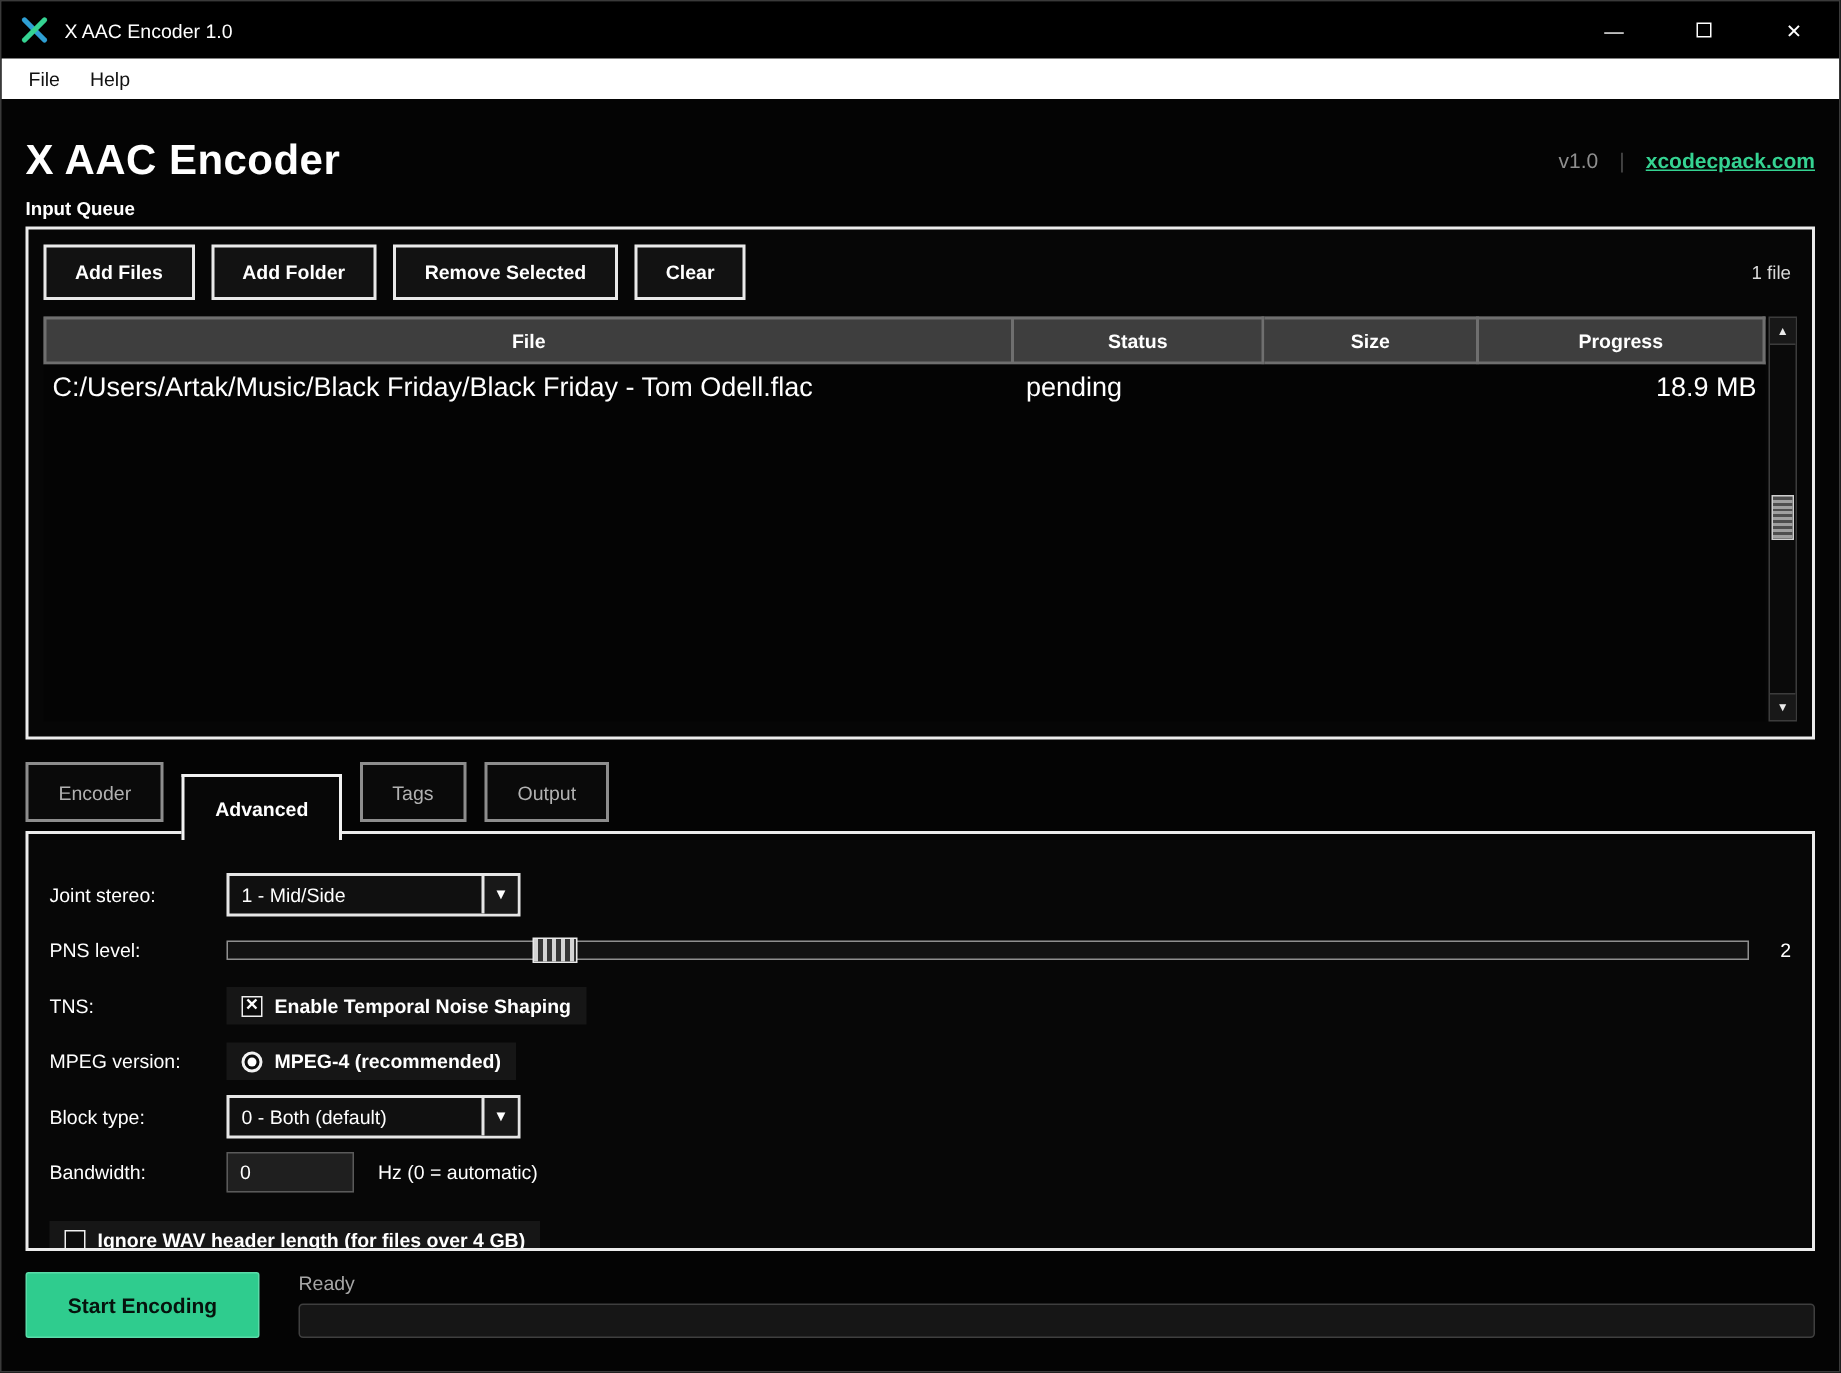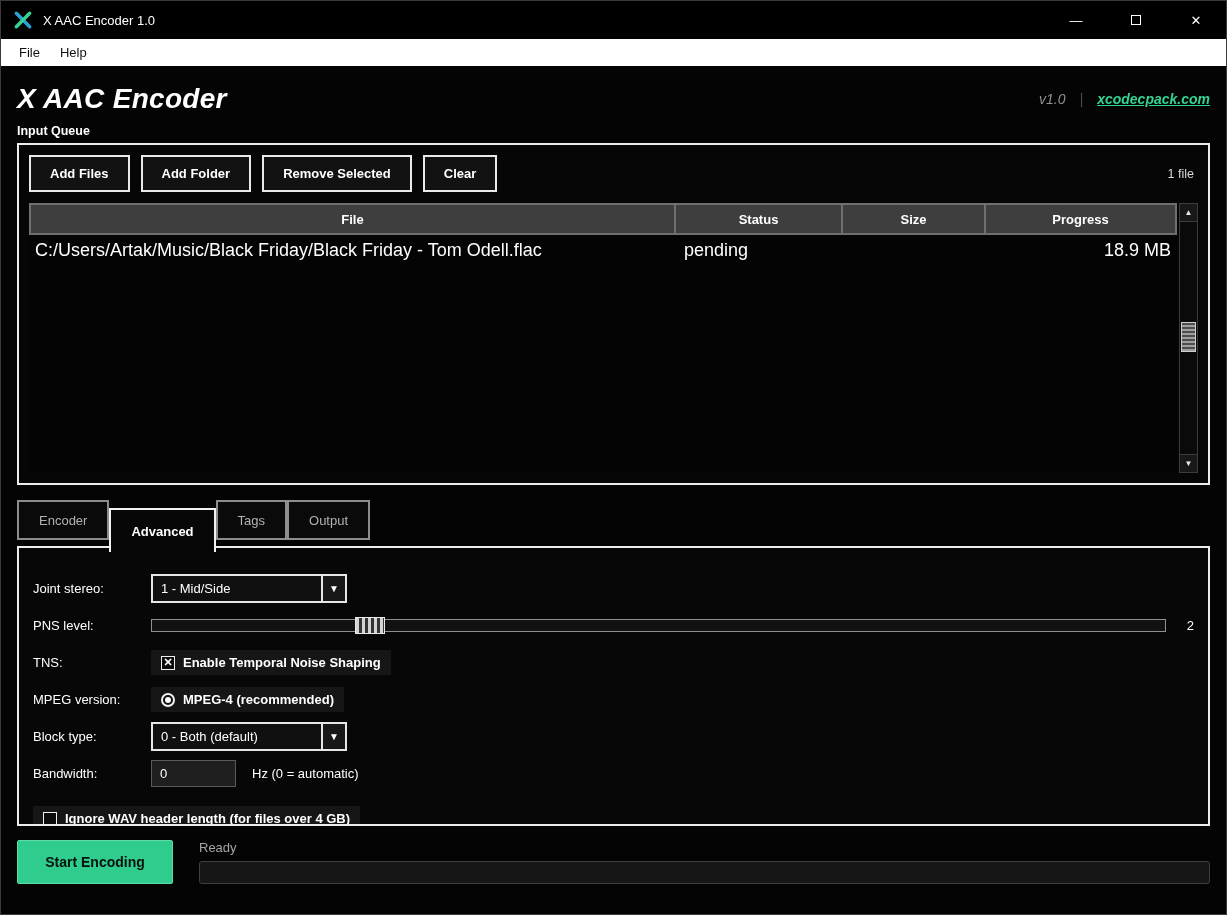--- a/index.html
+++ b/index.html
@@ -14,21 +14,21 @@
   .wc { width:60px; height:100%; display:flex; align-items:center; justify-content:center; color:#fff; font-size:13px; cursor:pointer; }
   .wc .maxbox { width:10px; height:10px; border:1px solid #fff; display:block; }
 
   
   .menubar { height:27px; background:#ffffff; display:flex; align-items:center; padding-left:8px; }
   .menu-item { color:#111; font-size:13px; padding:3px 10px; cursor:default; }
 
   .content { padding:0 16px; }
 
   
-  .header-row { display:flex; align-items:center; padding:17px 0 9px;font-style:italic; }
+  .header-row { display:flex; align-items:center; padding:25px 0 9px; }
   .page-title { color:#fff; font-size:28px; font-weight:bold; letter-spacing:.3px; }
   .header-right { margin-left:auto; display:flex; align-items:center; gap:14px; font-size:14px; }
   .ver { color:#8f8f8f; }
   .hsep { color:#4a4a4a; }
   .weblink { color:#35d392; text-decoration:underline; font-weight:bold; cursor:pointer; }
 
   .section-label { color:#fff; font-size:12.5px; font-weight:bold; margin:0 0 5px; }
 
   
   .queue-panel { border:2px solid #ececec; padding:10px; height:342px; background:#060606; }
@@ -53,21 +53,21 @@
   .scrollbar { width:19px; margin-left:2px; background:#0a0a0a; border:1px solid #3c3c3c; position:relative; display:flex; flex-direction:column; }
   .sb-btn { height:18px; background:#181818; color:#eaeaea; font-size:8px; display:flex; align-items:center; justify-content:center; cursor:pointer; }
   .sb-btn.up { border-bottom:1px solid #3c3c3c; }
   .sb-btn.up::after { content:"▲"; }
   .sb-btn.down { margin-top:auto; border-top:1px solid #3c3c3c; }
   .sb-btn.down::after { content:"▼"; }
   .sb-thumb { position:absolute; left:1px; right:1px; top:118px; height:30px;
               background:repeating-linear-gradient(0deg,#9f9f9f 0 2px,#4e4e4e 2px 4px); border:1px solid #cfcfcf; cursor:grab; }
 
   
-  .tabs { display:flex; gap:0; align-items:flex-start; height:48px; margin-top:15px; position:relative; z-index:2; }
+  .tabs { display:flex; gap:12px; align-items:flex-start; height:48px; margin-top:15px; position:relative; z-index:2; }
   .tab { height:40px; padding:0 20px; display:flex; align-items:center; background:#0a0a0a;
          border:2px solid #8d8d8d; color:#b2b2b2; font-size:13px; cursor:pointer; }
   .tab.active { margin-top:8px; height:44px; margin-bottom:-4px; border:2px solid #f2f2f2; border-bottom:none;
                 background:#070707; color:#fff; font-weight:bold; }
 
   
   .adv-panel { border:2px solid #ececec; height:280px; margin-top:-2px; padding:26px 14px 0; overflow:hidden;
                background:#070707; position:relative; z-index:1; }
   .row { display:flex; align-items:center; margin-bottom:8px; min-height:29px; }
   .lbl { width:118px; color:#fff; font-size:13px; flex:0 0 auto; }

